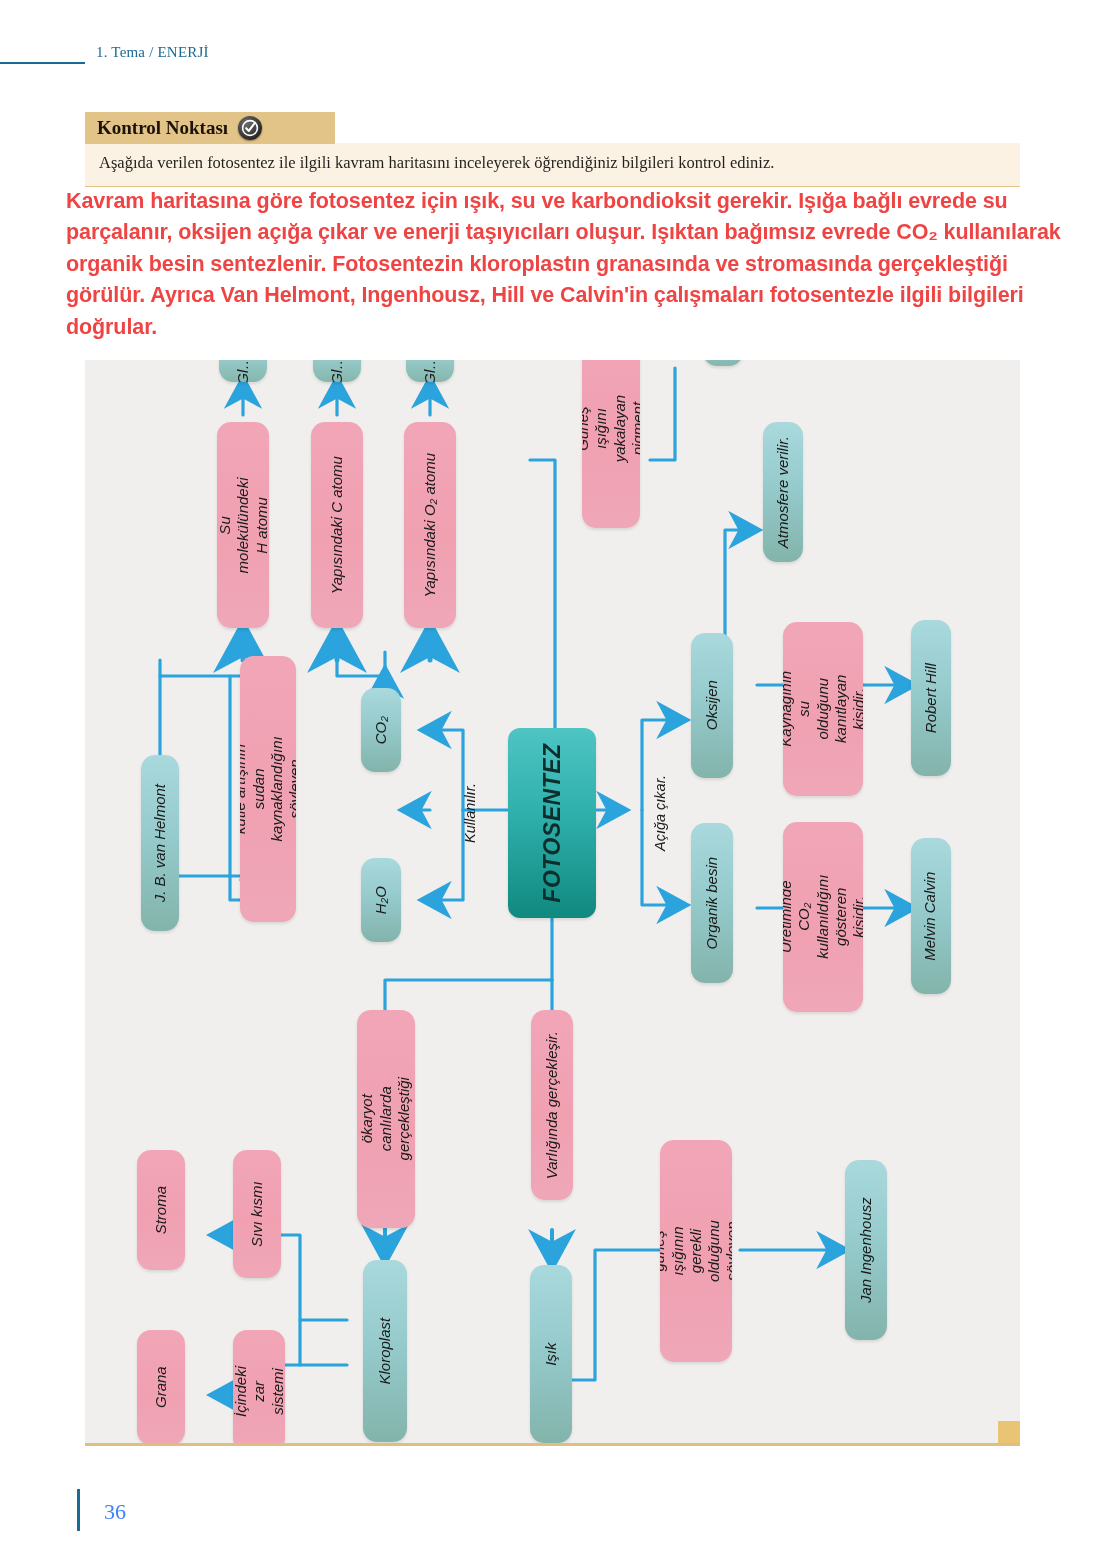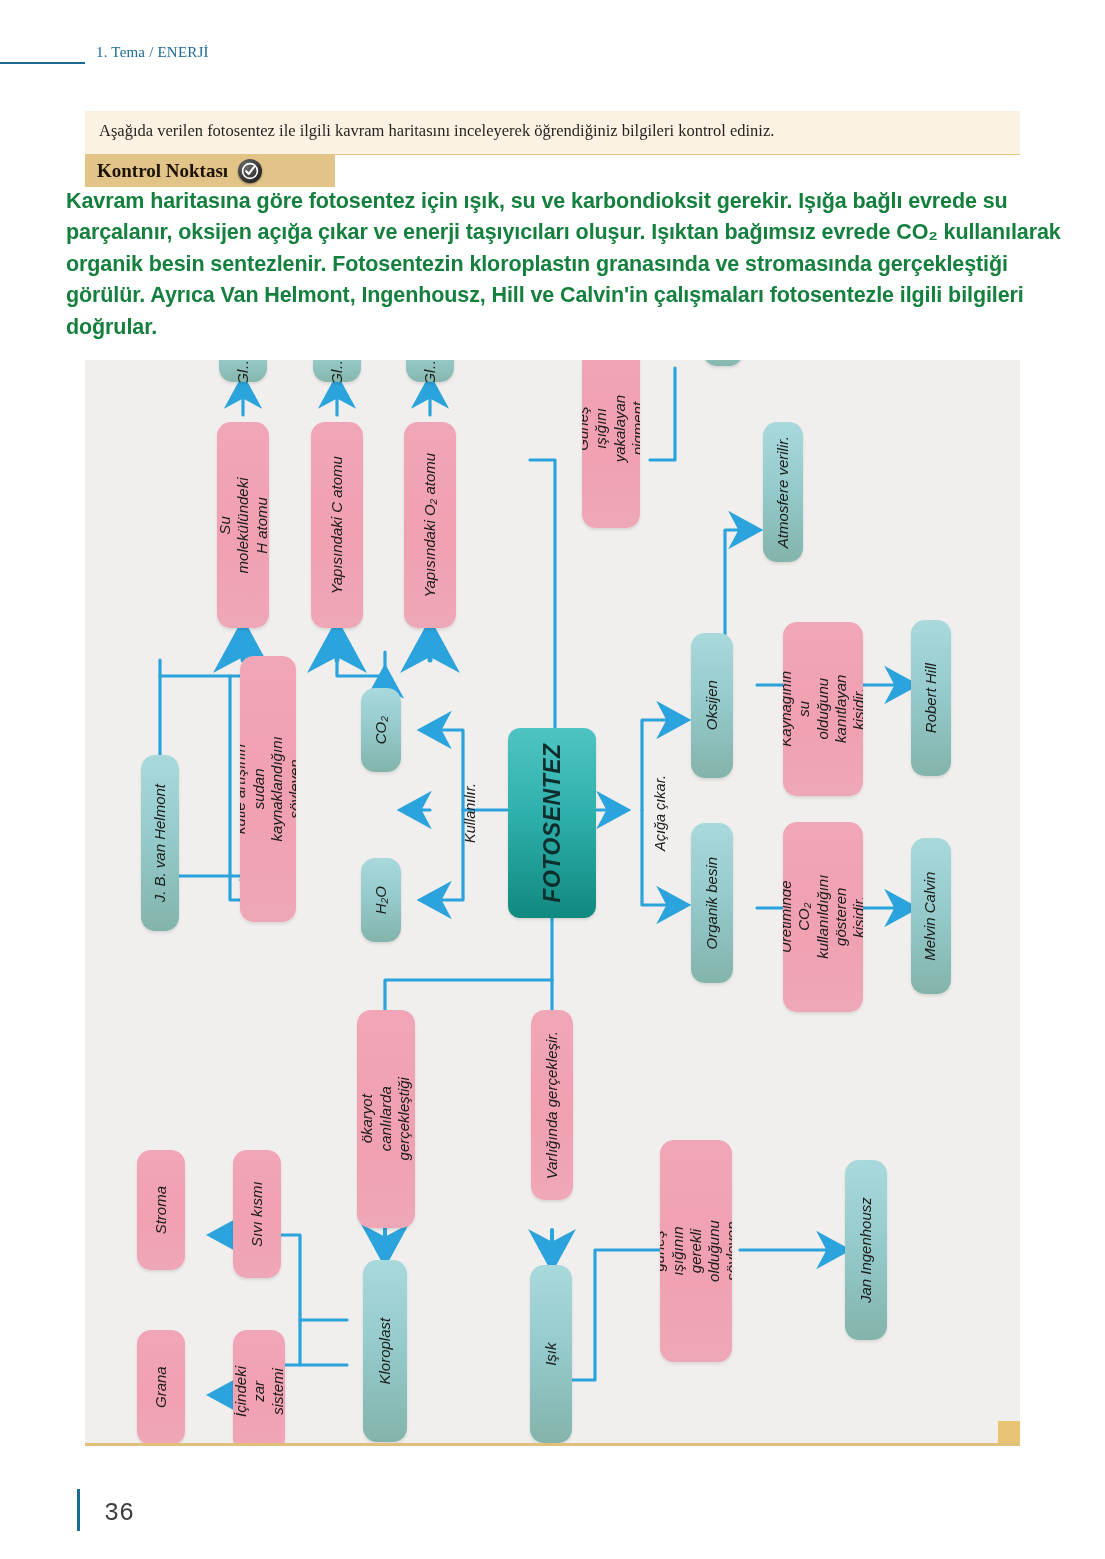--- a/index.html
+++ b/index.html
@@ -53,21 +53,21 @@
     font-family:"Liberation Serif", serif;
     font-size:16.5px;color:#231f1c;line-height:1.35;
   }
   
   #answer{
     position:absolute;left:66px;top:186px;width:1005px;
     font-family:"Liberation Sans", sans-serif;
     font-weight:bold;
     font-size:21.5px;
     line-height:1.46;
-    color:#15803d;
+    color:#ef4444;
     letter-spacing:-0.1px;
   }
   
   #map{
     position:absolute;left:85px;top:360px;
     width:935px;height:1083px;
     background:#f0efed;
     border-bottom:3px solid #e0bf7c;
     overflow:hidden;
   }
@@ -109,42 +109,42 @@
     position:absolute;
     font-family:"Liberation Sans", sans-serif;
     font-style:italic;font-size:14.5px;color:#1a1a1a;
     transform:rotate(-90deg);
     transform-origin:center center;
     white-space:nowrap;
   }
   #page-rule{position:absolute;left:77px;top:1489px;width:3px;height:42px;background:#1b6a93;}
   #page-num{
     position:absolute;left:104px;top:1499px;
-    font-family:Liberation Mono, monospace;font-size:25px;color:#404040;
+    font-family:Liberation Serif, serif;font-size:22px;color:#3b82f6;
   }
 </style>
 </head>
 <body>
 
 <div id="header-rule"></div>
 <div id="running-head">1. Tema / ENERJİ</div>
 
 <div id="kn-wrap">
-  <div id="kn-body">
-    <div id="kn-body-text">Aşağıda verilen fotosentez ile ilgili kavram haritasını inceleyerek öğrendiğiniz bilgileri kontrol ediniz.</div>
-  </div>
   <div id="kn-head">
     <span id="kn-head-title">Kontrol Noktası</span>
     <span id="kn-check">
       <svg width="18" height="18" viewBox="0 0 18 18">
           <circle cx="9" cy="9" r="7.4" fill="none" stroke="#ffffff" stroke-width="1.6"></circle>
           <path d="M5.2 9.2 L7.8 11.9 L13.1 4.9" fill="none" stroke="#ffffff" stroke-width="2.1" stroke-linecap="round" stroke-linejoin="round"></path>
         </svg>
     </span>
   </div>
+  <div id="kn-body">
+    <div id="kn-body-text">Aşağıda verilen fotosentez ile ilgili kavram haritasını inceleyerek öğrendiğiniz bilgileri kontrol ediniz.</div>
+  </div>
 </div>
 
 <div id="answer">Kavram haritasına göre fotosentez için ışık, su ve karbondioksit gerekir. Işığa bağlı evrede su parçalanır, oksijen açığa çıkar ve enerji taşıyıcıları oluşur. Işıktan bağımsız evrede CO₂ kullanılarak organik besin sentezlenir. Fotosentezin kloroplastın granasında ve stromasında gerçekleştiği görülür. Ayrıca Van Helmont, Ingenhousz, Hill ve Calvin'in çalışmaları fotosentezle ilgili bilgileri doğrular.</div>
 
 <div id="map">
 
   <svg id="map-svg" viewBox="0 0 935 1083">
     <defs>
       <marker id="ah" markerWidth="12" markerHeight="12" refX="9" refY="6" orient="auto">
         <path d="M0,0 L11,6 L0,12 L3.2,6 Z" fill="#2ba3dc"></path>

